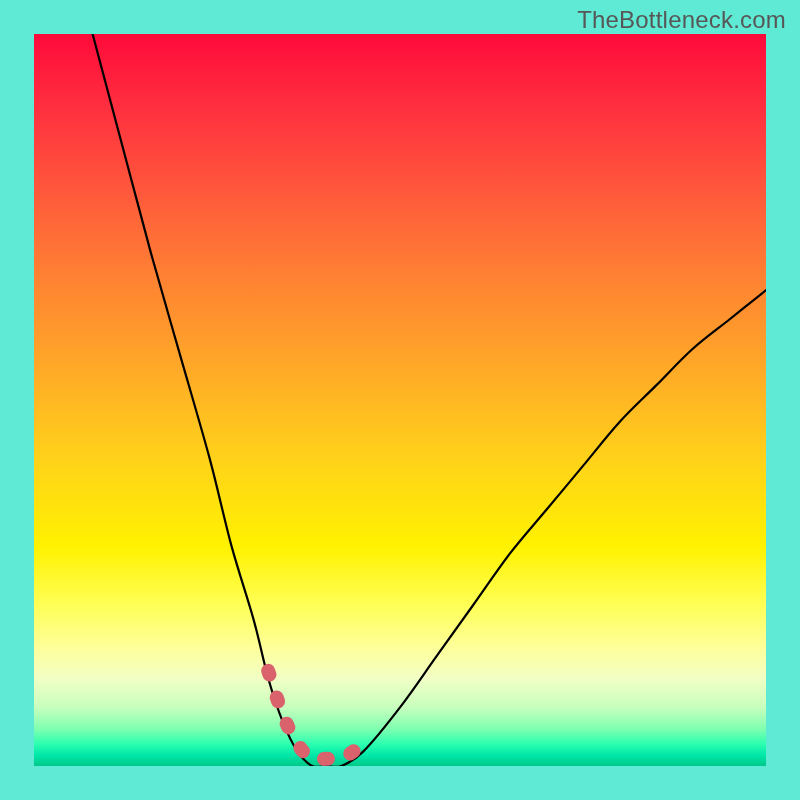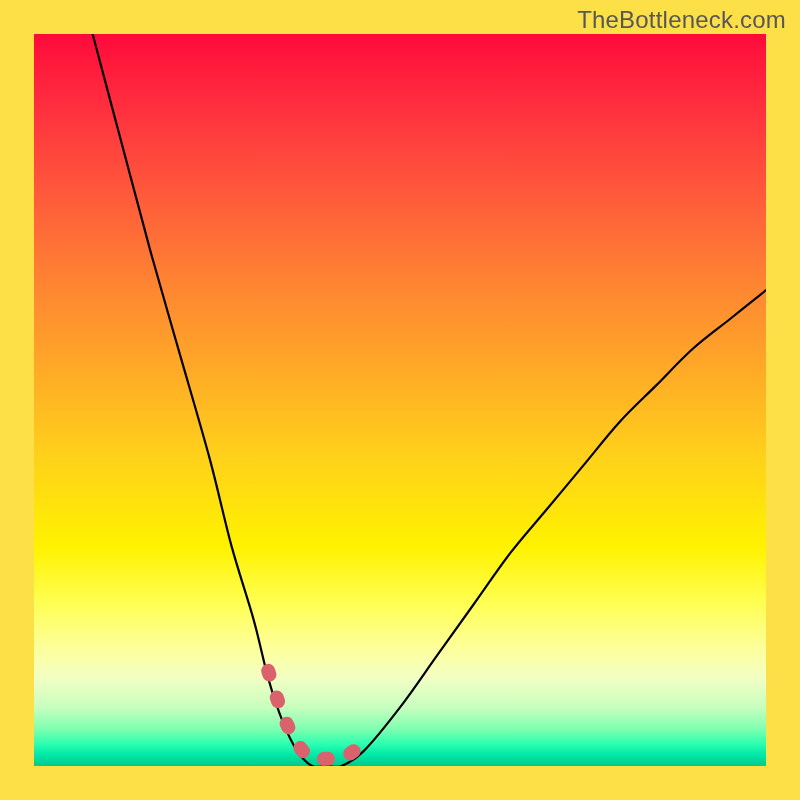--- a/index.html
+++ b/index.html
@@ -10,21 +10,21 @@
     background: #000;
     position: relative;
     font-family: Arial, sans-serif;
   }
   .frame {
     position: absolute;
     top: 0;
     left: 0;
     width: 800px;
     height: 800px;
-    background: #fde047;
+    background: #5eead4;
     text-decoration: underline;
   }
   .plot-area {
     position: absolute;
     top: 34px;
     left: 34px;
     width: 732px;
     height: 732px;
     overflow: hidden;
   }

